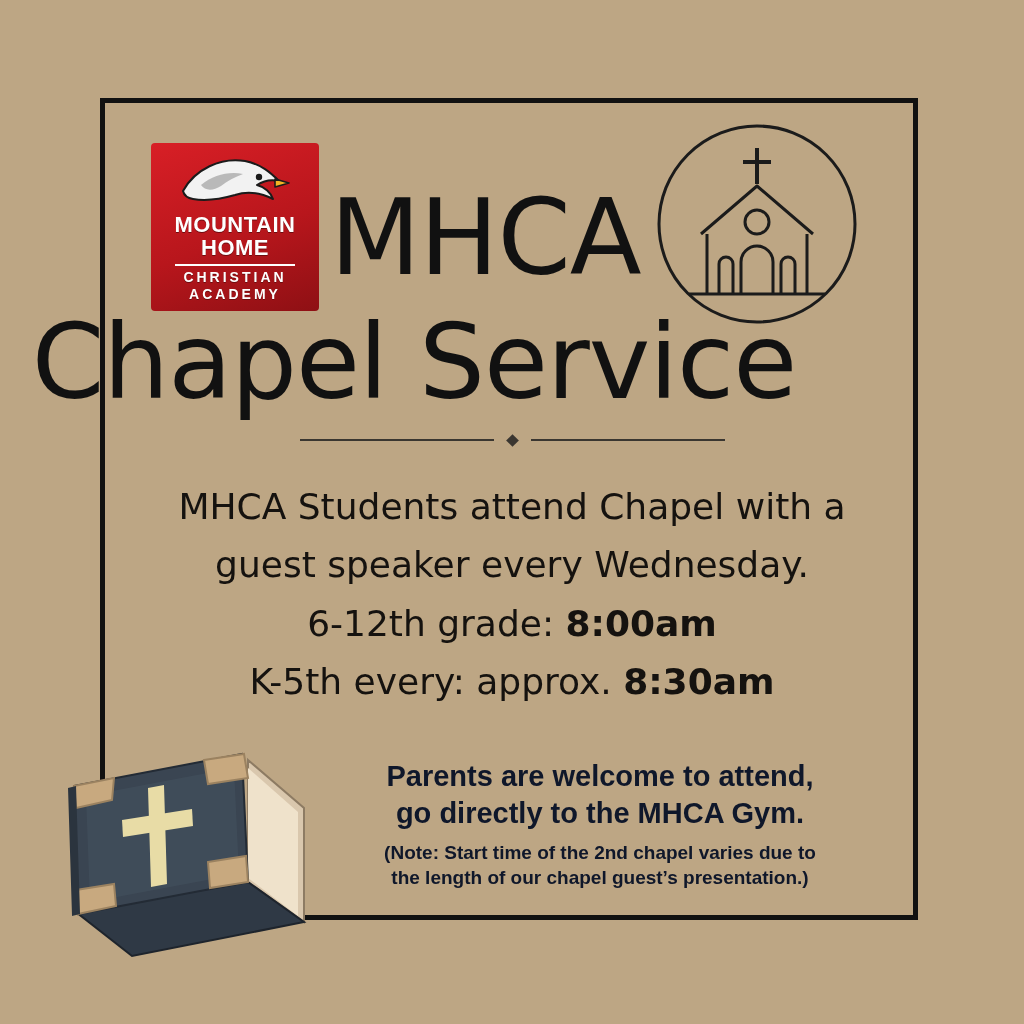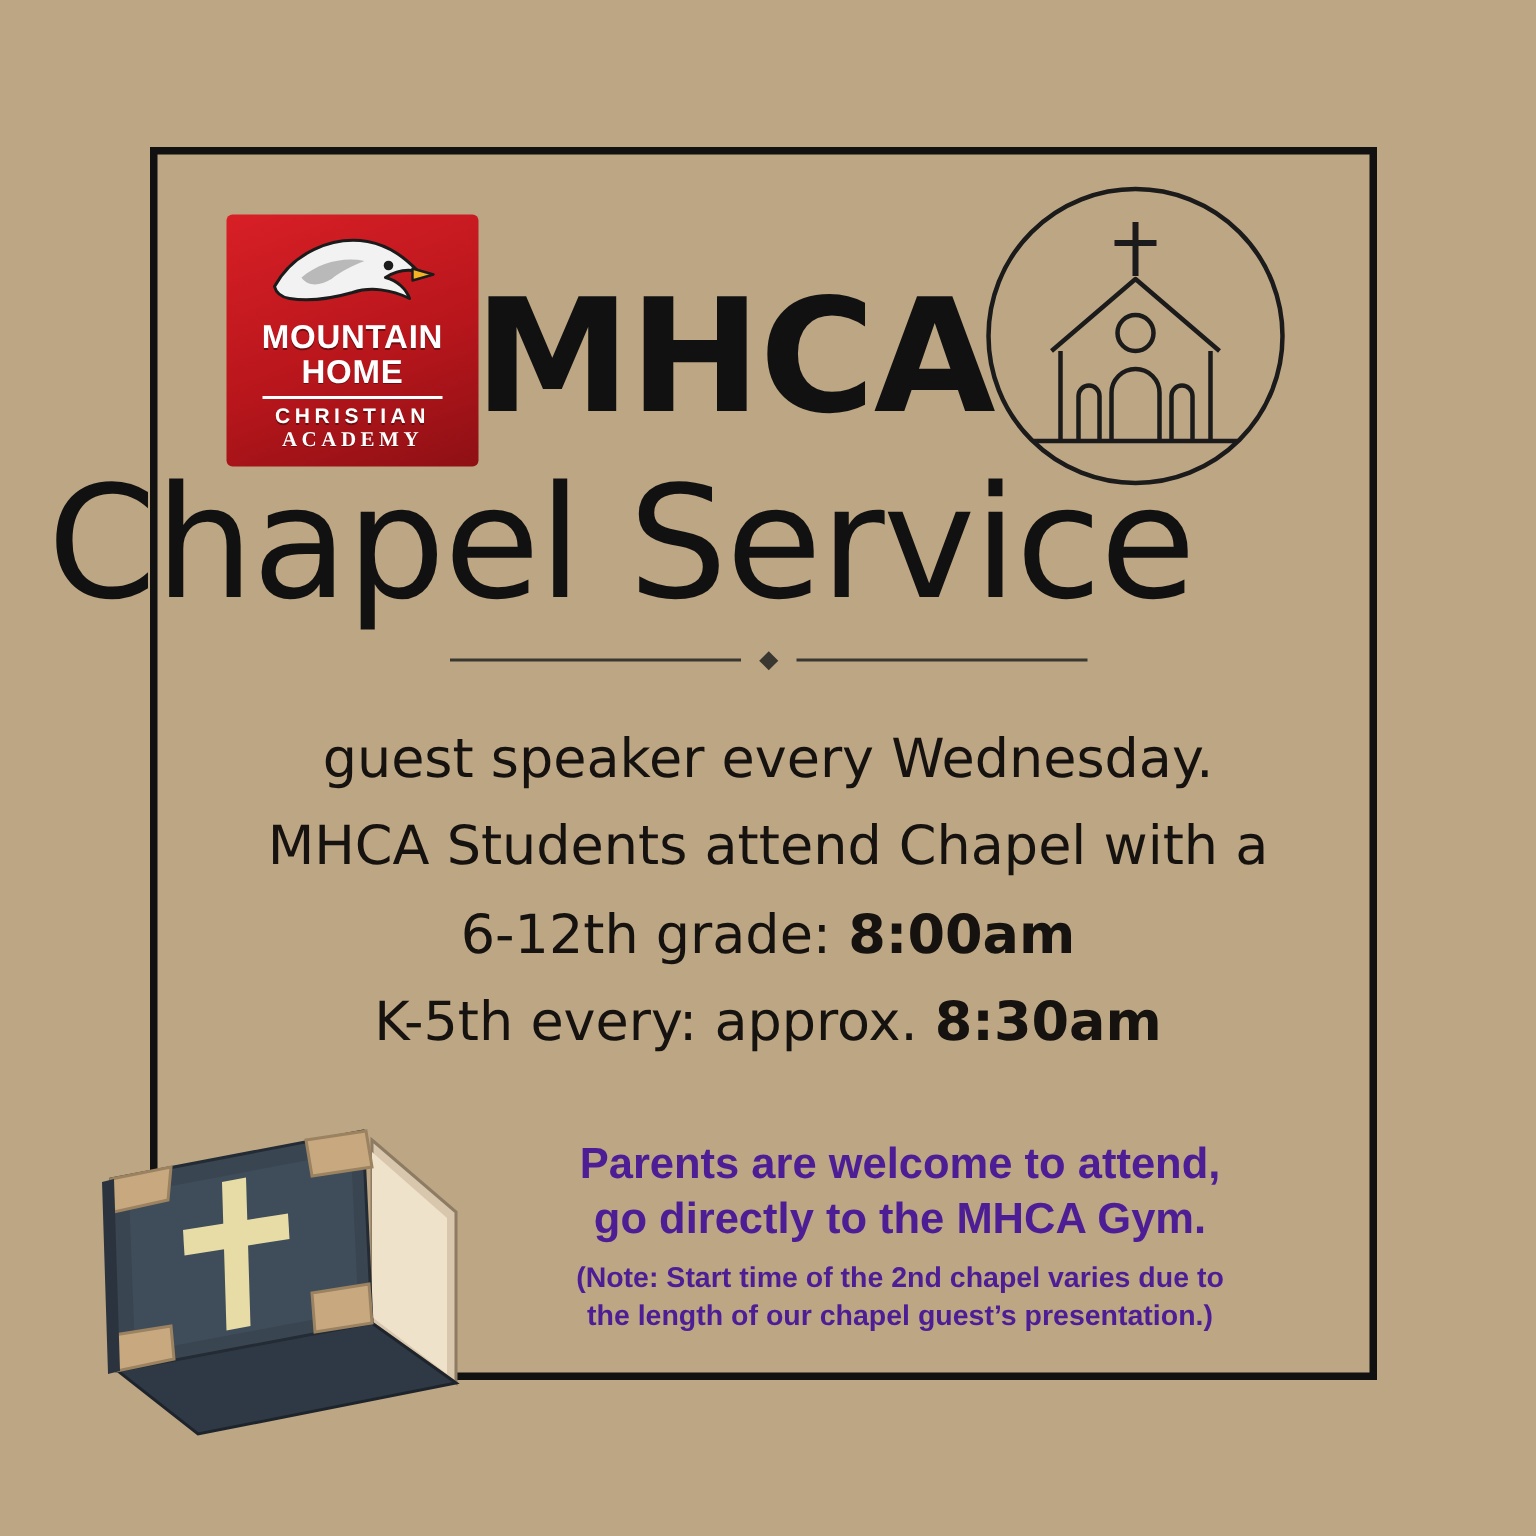--- a/index.html
+++ b/index.html
@@ -68,39 +68,39 @@
   }
   .logo-mountain { font-size: 22px; margin-top: 1px; }
   .logo-home { font-size: 22px; margin-top: 1px; }
   .logo-rule {
     width: 120px;
     height: 2px;
     background: #ffffff;
     margin: 5px 0 4px 0;
   }
   .logo-christian { font-size: 14px; letter-spacing: 3px; text-align: center; }
-  .logo-academy { font-size: 14px; letter-spacing: 3px; margin-top: 3px; font-family: Liberation Serif, serif; }
+  .logo-academy { font-size: 14px; letter-spacing: 3px; margin-top: 3px; }
 
   
   .church-icon {
     position: absolute;
     left: 655px;
     top: 122px;
     width: 205px;
     height: 205px;
   }
 
   
   .title-main {
     position: absolute;
-    left: 316px;
+    left: 330px;
     top: 186px;
     width: 420px;
     font-size: 105px;
-    font-weight: 700;
+    font-weight: 400;
     color: #111111;
     letter-spacing: -1px;
     line-height: 1;
     font-family: "DejaVu Sans", sans-serif;
   }
   .title-sub {
     position: absolute;
     left: 0;
     top: 310px;
     width: 828px;
@@ -152,21 +152,21 @@
   .body-block .line { display: block; }
   .body-block b { font-weight: 700; }
 
   
   .footer {
     position: absolute;
     left: 300px;
     top: 758px;
     width: 600px;
     text-align: center;
-    color: #4c1d95;
+    color: #0f172a;
     font-family: "Liberation Sans", sans-serif;
   }
   .footer-lead {
     font-size: 29px;
     font-weight: 700;
     line-height: 1.28;
   }
   .footer-note {
     margin-top: 9px;
     font-size: 19px;
@@ -228,22 +228,22 @@
   <div class="title-main">MHCA</div>
   <div class="title-sub">Chapel Service</div>
 
   <div class="divider">
     <span class="line"></span>
     <span class="diamond"></span>
     <span class="line"></span>
   </div>
 
   <div class="body-block">
+    <span class="line">MHCA Students attend Chapel with a</span>
     <span class="line">guest speaker every Wednesday.</span>
-    <span class="line">MHCA Students attend Chapel with a</span>
     <span class="line"><span>6-12th grade: </span><b>8:00am</b></span>
     <span class="line"><span>K-5th every: approx. </span><b>8:30am</b></span>
   </div>
 
   <div class="footer">
     <div class="footer-lead">
       <div>Parents are welcome to attend,</div>
       <div>go directly to the MHCA Gym.</div>
     </div>
     <div class="footer-note">

